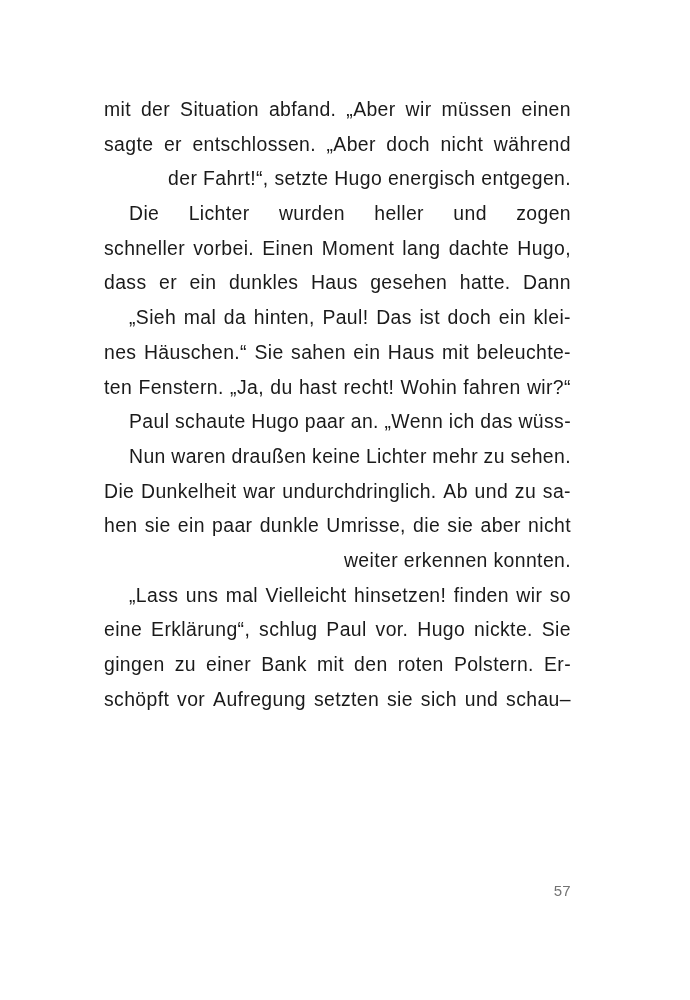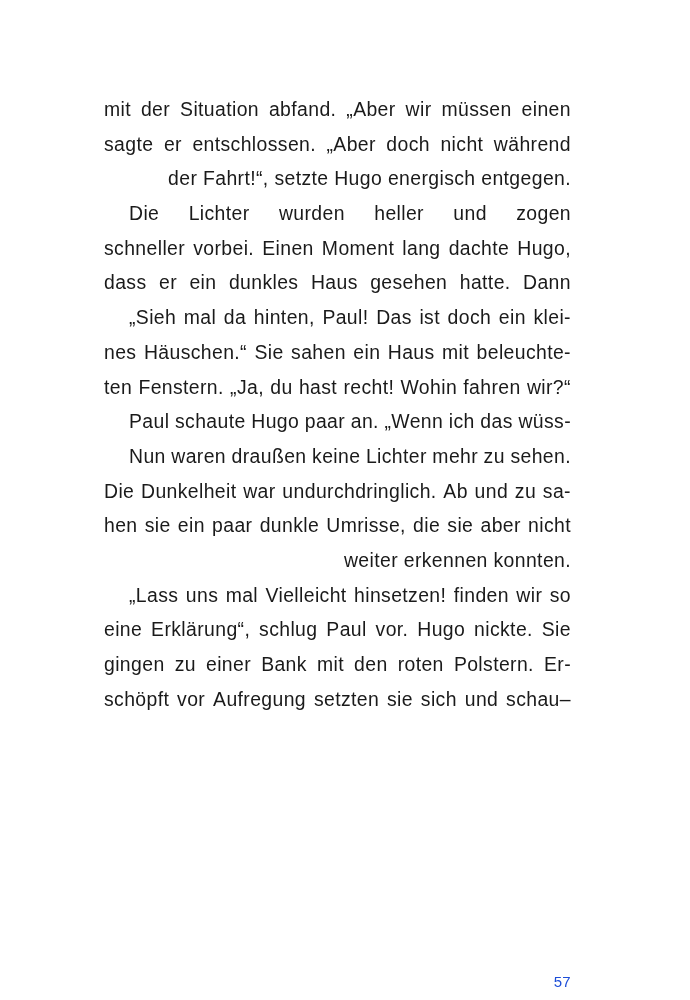--- a/index.html
+++ b/index.html
@@ -65,24 +65,24 @@
     padding-left: 25px;
   }
   .line.just.indent {
     padding-left: 25px;
   }
 
   #page-number {
     position: absolute;
     left: 104px;
     width: 467px;
-    top: 973px;
+    top: 882px;
     text-align: right;
     font-size: 15px;
-    color: #1d4ed8;
+    color: #737373;
     letter-spacing: 0.02em;
   }
 </style>
 </head>
 <body>
 
 <div id="page">
 
   <div id="text-block">
 

